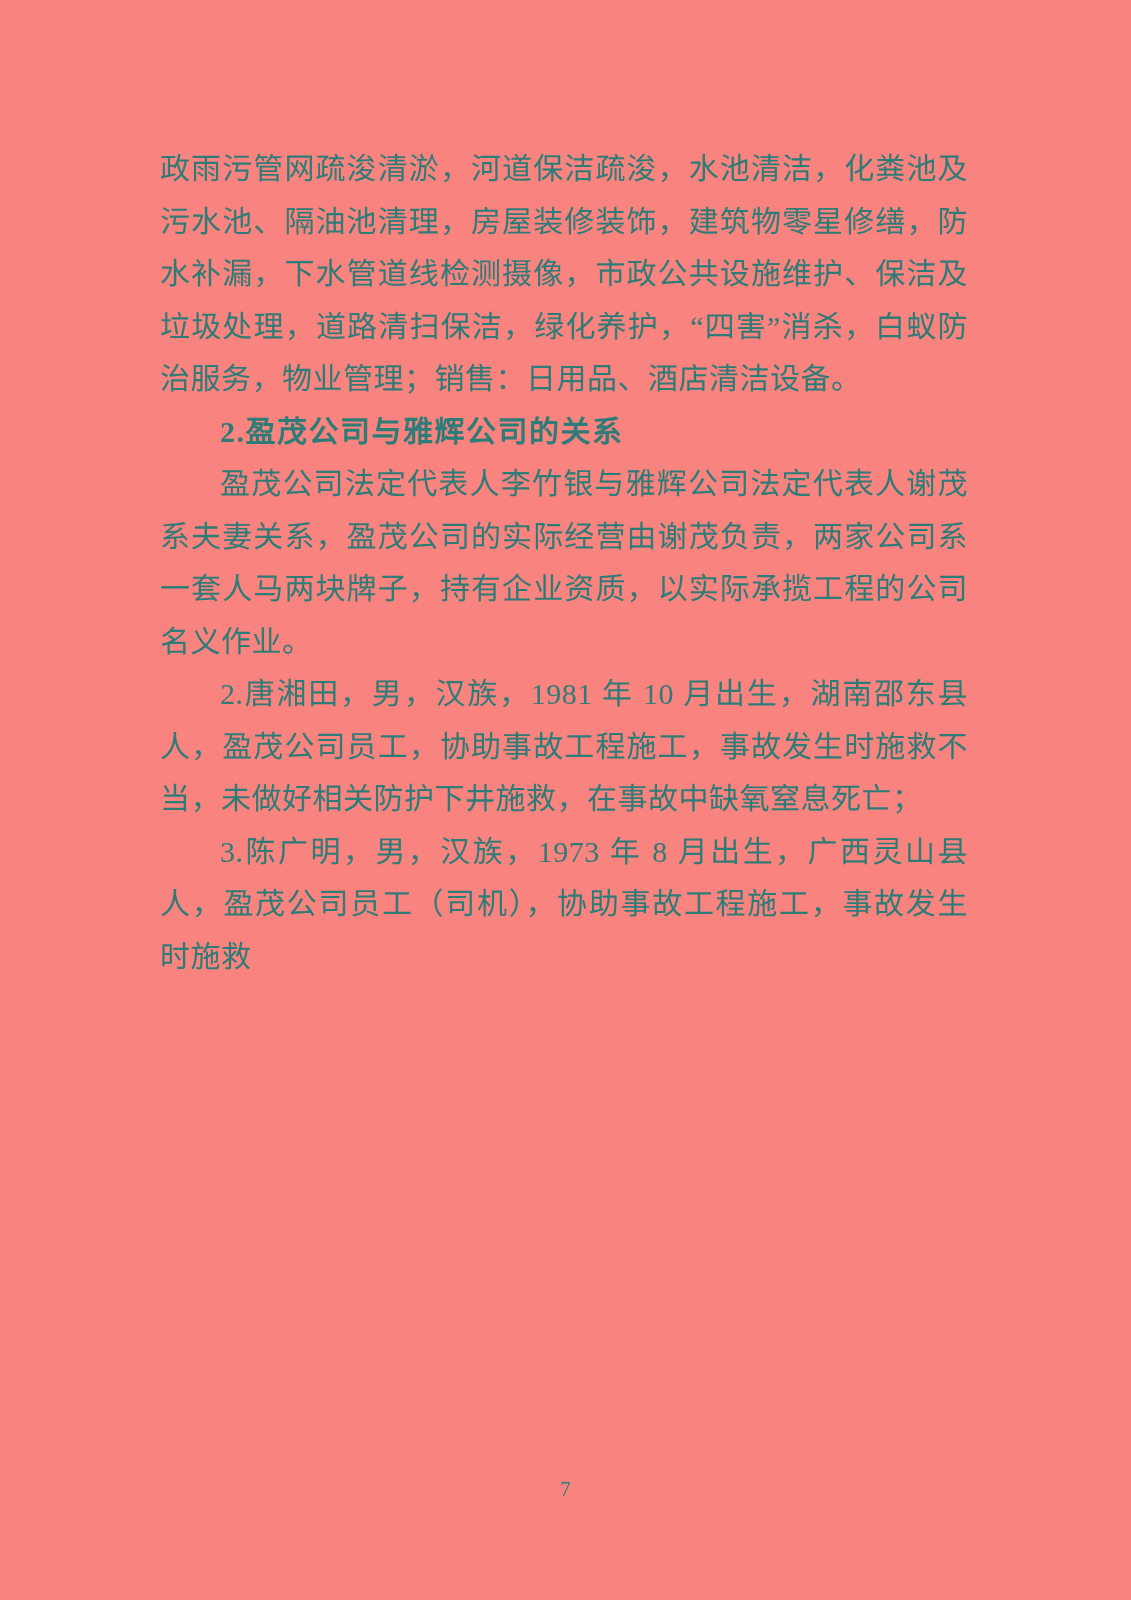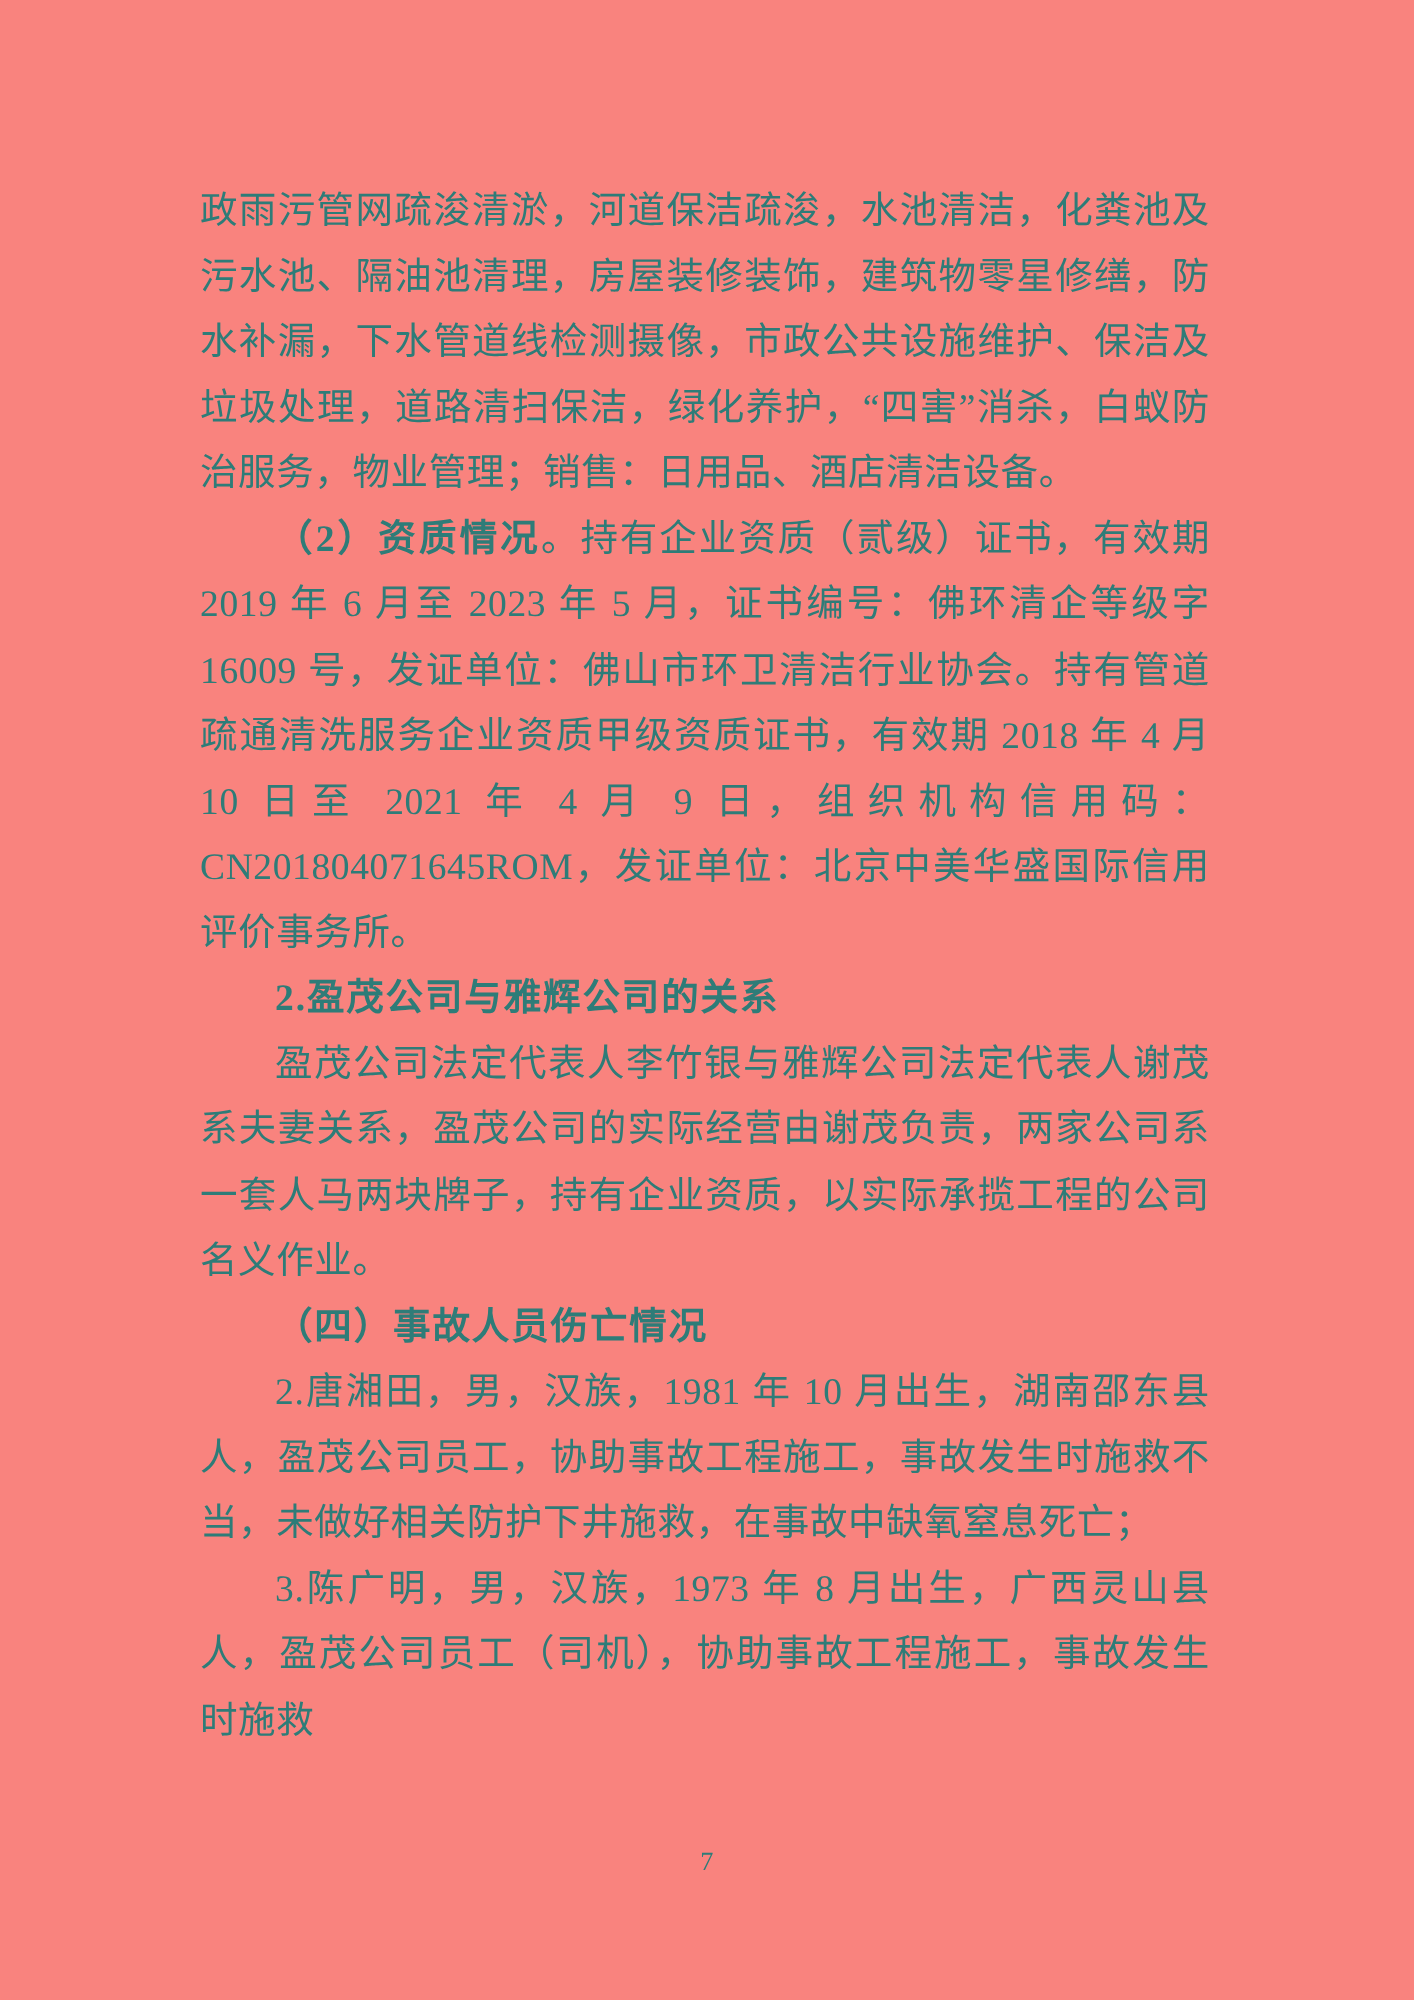--- a/index.html
+++ b/index.html
@@ -58,23 +58,21 @@
     color: var(--text-color);
     font-family: "Liberation Serif", "DejaVu Serif", serif;
   }
 </style>
 </head>
 <body>
 
 <div class="page">
   <div class="doc-body">
       <p class="para"><span>政雨污管网疏浚清淤，河道保洁疏浚，水池清洁，化粪池及污水池、隔油池清理，房屋装修装饰，建筑物零星修缮，防水补漏，下水管道线检测摄像，市政公共设施维护、保洁及垃圾处理，道路清扫保洁，绿化养护，“四害”消杀，白蚁防治服务，物业管理；销售：日用品、酒店清洁设备。</span></p>
-      <p class="para indent"><span class="bold">（2）资质情况</span><span>。持有企业资质（贰级）证书，有效期 2019 年 6 月至 2023 年 5 月，证书编号：佛环清企等级字 16009 号，发证单位：佛山市环卫清洁行业协会。持有管道疏通清洗服务企业资质甲级资质证书，有效期 2018 年 4 月 10 日至 2021 年 4 月 9 日，组织机构信用码：CN201804071645ROM，发证单位：北京中美华盛国际信用评价事务所。</span></p>
       <p class="para indent heading"><span class="bold">2.盈茂公司与雅辉公司的关系</span></p>
       <p class="para indent"><span>盈茂公司法定代表人李竹银与雅辉公司法定代表人谢茂系夫妻关系，盈茂公司的实际经营由谢茂负责，两家公司系一套人马两块牌子，持有企业资质，以实际承揽工程的公司名义作业。</span></p>
-      <p class="para indent heading"><span class="bold">（四）事故人员伤亡情况</span></p>
       <p class="para indent"><span>2.唐湘田，男，汉族，1981 年 10 月出生，湖南邵东县人，盈茂公司员工，协助事故工程施工，事故发生时施救不当，未做好相关防护下井施救，在事故中缺氧窒息死亡；</span></p>
       <p class="para indent"><span>3.陈广明，男，汉族，1973 年 8 月出生，广西灵山县人，盈茂公司员工（司机），协助事故工程施工，事故发生时施救</span></p>
     </div>
   <div class="page-footer">
     <span class="page-number">7</span>
   </div>
 </div>
 
 </body></html>

